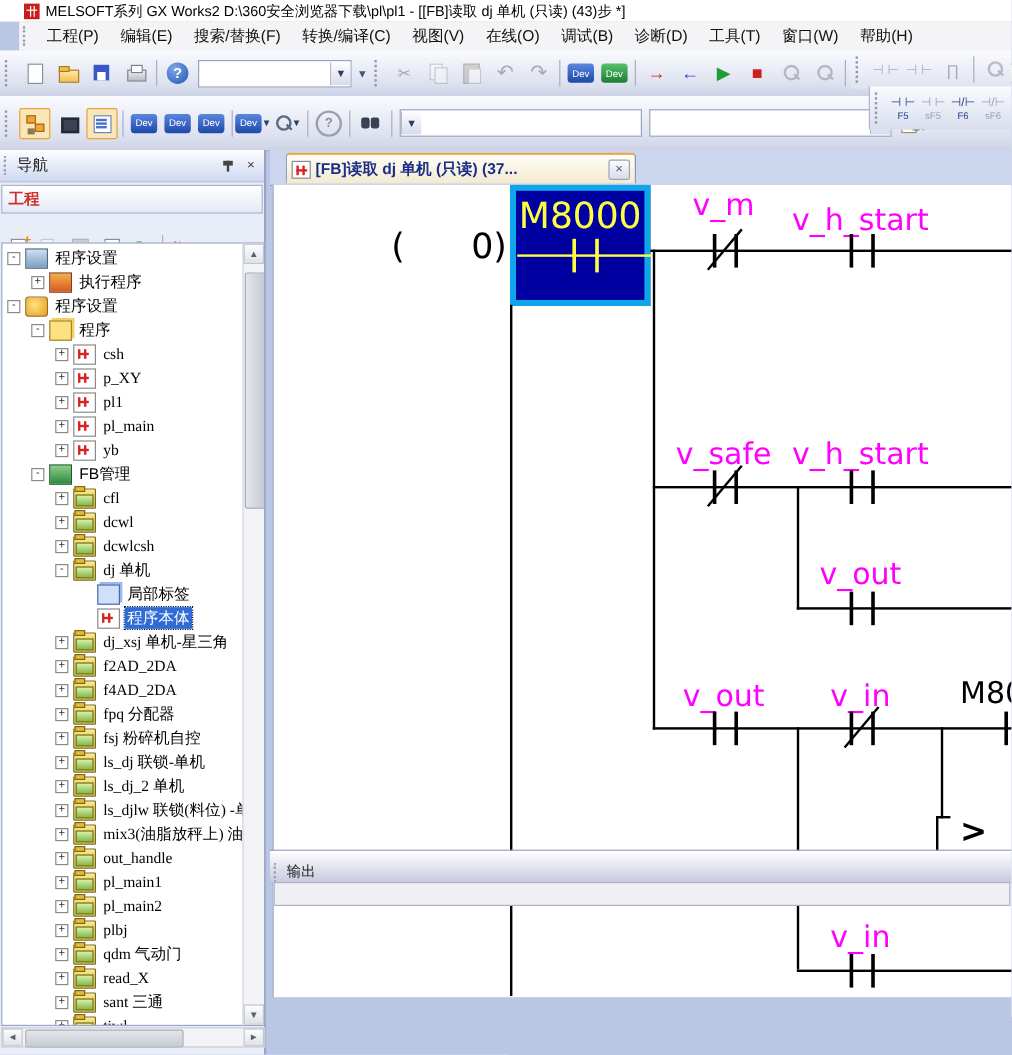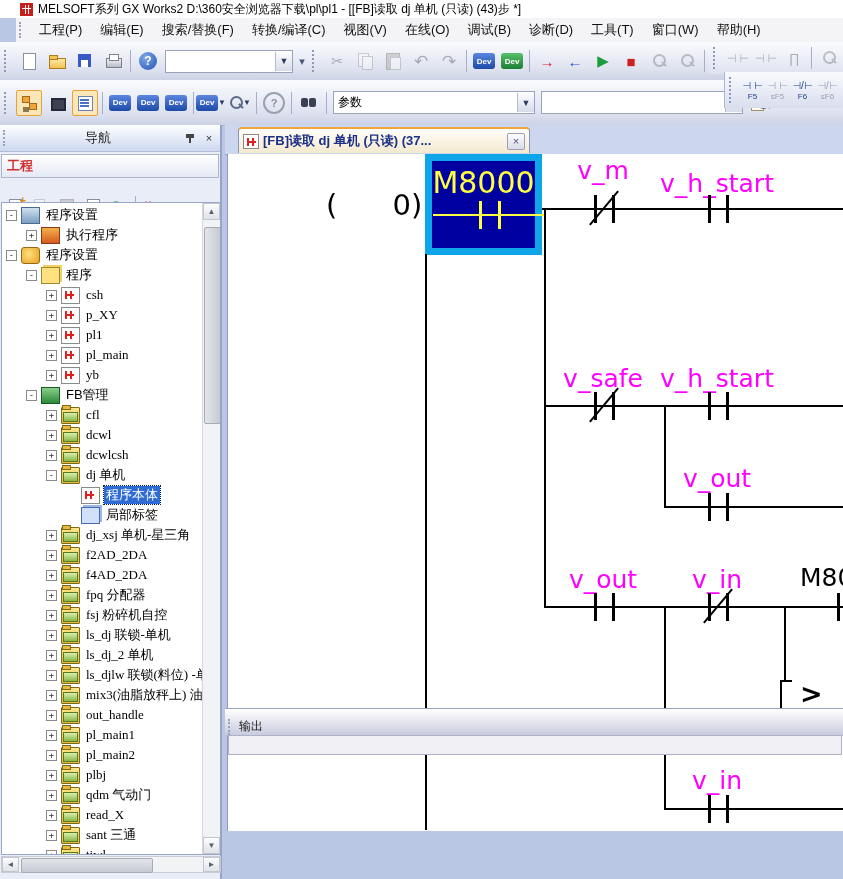--- a/index.html
+++ b/index.html
@@ -53,21 +53,21 @@
   .ic-print::after{content:"";position:absolute;left:5px;top:2px;width:8px;height:5px;background:#fff;border:1px solid #7d818e;}
   .ic-helpb{width:18px;height:18px;border-radius:50%;background:radial-gradient(circle at 35% 30%,#7ea6e8,#2255b4);
     color:#fff;font-size:12px;font-weight:bold;display:flex;align-items:center;justify-content:center;}
   .ic-helpg{width:18px;height:18px;border-radius:50%;border:2px solid #9aa0ae;color:#8a90a0;
     font-size:11px;font-weight:bold;display:flex;align-items:center;justify-content:center;}
   .ic-copy::before{content:"";position:absolute;left:2px;top:1px;width:9px;height:12px;background:#fff;border:1px solid #8a8f9e;}
   .ic-copy::after{content:"";position:absolute;left:6px;top:4px;width:9px;height:12px;background:#fff;border:1px solid #8a8f9e;}
   .ic-paste::before{content:"";position:absolute;left:2px;top:1px;width:12px;height:15px;background:#c89452;border:1px solid #7a5a28;}
   .ic-paste::after{content:"";position:absolute;left:6px;top:5px;width:9px;height:11px;background:#fff;border:1px solid #8a8f9e;}
   .ic-dev{min-width:20px;height:16px;border-radius:3px;background:linear-gradient(#5b86e0,#1d49a8);
-    color:#fff;font-size:8px;font-weight:bold;display:flex;align-items:center;justify-content:center;padding:0 1px;}
+    color:#fff;font-size:8px;font-weight:normal;display:flex;align-items:center;justify-content:center;padding:0 1px;}
   .ic-dev.grn{background:linear-gradient(#58c06a,#1d7e34);}
   .ic-dev.red::after{content:"";position:absolute;right:1px;top:1px;width:6px;height:6px;border-radius:50%;background:#e33;}
   .ic-dev.dot::after{content:"";position:absolute;right:1px;top:1px;width:6px;height:6px;border-radius:50%;background:#fff;border:1px solid #888;}
   .ic-page::before{content:"";position:absolute;left:3px;top:1px;width:11px;height:14px;background:#fffbe8;border:1px solid #9a9270;}
   .ic-page .ov{position:absolute;left:0;bottom:-2px;font-size:11px;font-weight:bold;}
   .ic-mag::before{content:"";position:absolute;left:3px;top:2px;width:9px;height:9px;border:2px solid #5a6a88;border-radius:50%;}
   .ic-mag::after{content:"";position:absolute;left:11px;top:11px;width:6px;height:2px;background:#5a6a88;transform:rotate(45deg);}
   .ic-binoc::before{content:"";position:absolute;left:1px;top:4px;width:7px;height:9px;background:#3a4152;border-radius:2px;}
   .ic-binoc::after{content:"";position:absolute;left:9px;top:4px;width:7px;height:9px;background:#3a4152;border-radius:2px;}
   .ic-tree::before{content:"";position:absolute;left:2px;top:2px;width:6px;height:5px;background:#f0a43c;border:1px solid #a86a10;}
@@ -93,21 +93,21 @@
   .fkey .flab{font-size:8px;color:#23408c;line-height:9px;}
   .fkey.dis .fsym,.fkey.dis .flab{color:#9aa2b6;}
   
   #tb1right{position:absolute;right:0;top:42px;height:32px;display:flex;align-items:center;
     background:linear-gradient(#fafbfe,#dfe3f0);}
   
   #nav{position:absolute;left:0;top:125px;width:222px;height:754px;background:#e9edf7;
     border-right:2px solid #97a3c4;box-sizing:border-box;}
   .navhdr{height:26px;background:linear-gradient(#fdfeff,#cdd8f0);border-bottom:1px solid #b4bdd6;
     display:flex;align-items:center;font-size:13px;color:#222;}
-  .navhdr .t{flex:1;text-align:center;}
+  .navhdr .t{flex:1;}
   .pinbtn,.xbtn{width:16px;height:15px;margin-right:3px;display:flex;align-items:center;justify-content:center;
     font-size:11px;color:#333;}
   .pinshape{width:2px;height:9px;background:#444;position:relative;}
   .pinshape::before{content:"";position:absolute;left:-3px;top:0;width:8px;height:4px;background:#444;}
   .navsec{height:22px;margin:2px 1px 16px 1px;border:1px solid #aab4cf;background:linear-gradient(#ffffff,#e4e9f5);
     display:flex;align-items:center;font-size:13px;font-weight:bold;color:#d03030;padding-left:5px;}
   .navtools{height:25px;display:flex;align-items:center;padding-left:2px;}
   .navtools .tbtn{width:22px;height:22px;}
   #treewrap{position:absolute;left:1px;top:77px;width:220px;height:653px;background:#fff;
     border:1px solid #98a6c8;box-sizing:border-box;overflow:hidden;}
@@ -160,21 +160,21 @@
     font-size:11px;color:#5a4a8a;}
   #canvas{position:absolute;left:2px;top:29px;width:616px;height:677px;background:#fff;
     border-left:1px solid #8f9cbf;box-sizing:border-box;overflow:hidden;}
   .hl{position:absolute;height:2px;background:#000;}
   .vl{position:absolute;width:2px;background:#000;}
   .cbar{position:absolute;width:3px;height:28px;background:#000;}
   .slash{position:absolute;width:44px;height:2px;background:#000;transform:rotate(-50deg);}
   .llab{position:absolute;font-size:25px;color:#ff00ff;transform:translateX(-50%);white-space:pre;
     font-family:"DejaVu Sans",sans-serif;}
   .dlab{position:absolute;font-size:25px;color:#000;white-space:pre;font-family:"DejaVu Sans",sans-serif;}
-  #cursorbox{position:absolute;left:197px;top:0;width:117px;height:101px;background:#0000a0;border:7px solid #0ea5e9;box-sizing:border-box;}
+  #cursorbox{position:absolute;left:197px;top:0;width:117px;height:101px;background:#0000a0;border:5px solid #0ea5e9;box-sizing:border-box;}
   #cursorbox .ytxt{position:absolute;left:0;top:4px;width:100%;text-align:center;color:#ffff42;font-size:30px;font-family:"DejaVu Sans",sans-serif;}
   #cursorbox .yline{position:absolute;left:1px;top:53px;width:113px;height:2px;background:#ffff42;}
   #cursorbox .ybar{position:absolute;width:3px;height:28px;top:40px;background:#ffff42;}
   #stepno{position:absolute;left:98px;top:34px;font-size:29px;color:#000;white-space:pre;font-family:"DejaVu Sans",sans-serif;}
   .cmpbr{position:absolute;left:552px;top:526px;width:12px;height:36px;border:2px solid #000;border-right:none;box-sizing:border-box;}
   .cmpgt{position:absolute;left:572px;top:524px;font-size:27px;font-weight:bold;color:#000;font-family:"DejaVu Sans",sans-serif;}
   
   #outhdr{position:absolute;left:225px;top:708px;width:618px;height:26px;
     background:linear-gradient(#ffffff,#c9cade);border-top:1px solid #9aa0c0;border-bottom:1px solid #b8bccd;
     display:flex;align-items:flex-end;font-size:12px;color:#222;}
@@ -376,21 +376,20 @@
   <span class="sep"></span>
   <span class="tbtn">
       <span class="ic-helpg">?</span>
     </span>
   <span class="sep"></span>
   <span class="tbtn">
       <span class="shp ic-binoc"></span>
     </span>
   <span class="sep"></span>
   <span class="combo" style="width:200px">
-    <span class="cval">参数</span>
     <span class="carr">▼</span>
   </span>
   <span class="combo" style="width:200px">
     <span class="cval"></span>
     <span class="carr">▼</span>
   </span>
   <span class="tbtn">
       <span class="shp ic-page"></span>
       <span class="shp ic-mag" style="margin-left:-12px"></span>
     </span>
@@ -534,29 +533,29 @@
         <div class="trow l2">
           <span class="tind"></span>
           <span class="texp box">-</span>
           <span class="tico i-fold"></span>
           <span class="tlab red">dj 单机</span>
         </div>
 
         <div class="trow l3">
           <span class="tind"></span>
           <span class="texp nob"></span>
+          <span class="tico i-ltag"></span>
+          <span class="tlab red">局部标签</span>
+        </div>
+
+        <div class="trow l3">
+          <span class="tind"></span>
+          <span class="texp nob"></span>
           <span class="tico i-body"></span>
           <span class="tlab sel">程序本体</span>
-        </div>
-
-        <div class="trow l3">
-          <span class="tind"></span>
-          <span class="texp nob"></span>
-          <span class="tico i-ltag"></span>
-          <span class="tlab red">局部标签</span>
         </div>
 
         <div class="trow l2">
           <span class="tind"></span>
           <span class="texp box">+</span>
           <span class="tico i-fold"></span>
           <span class="tlab red">dj_xsj 单机-星三角</span>
         </div>
 
         <div class="trow l2">

